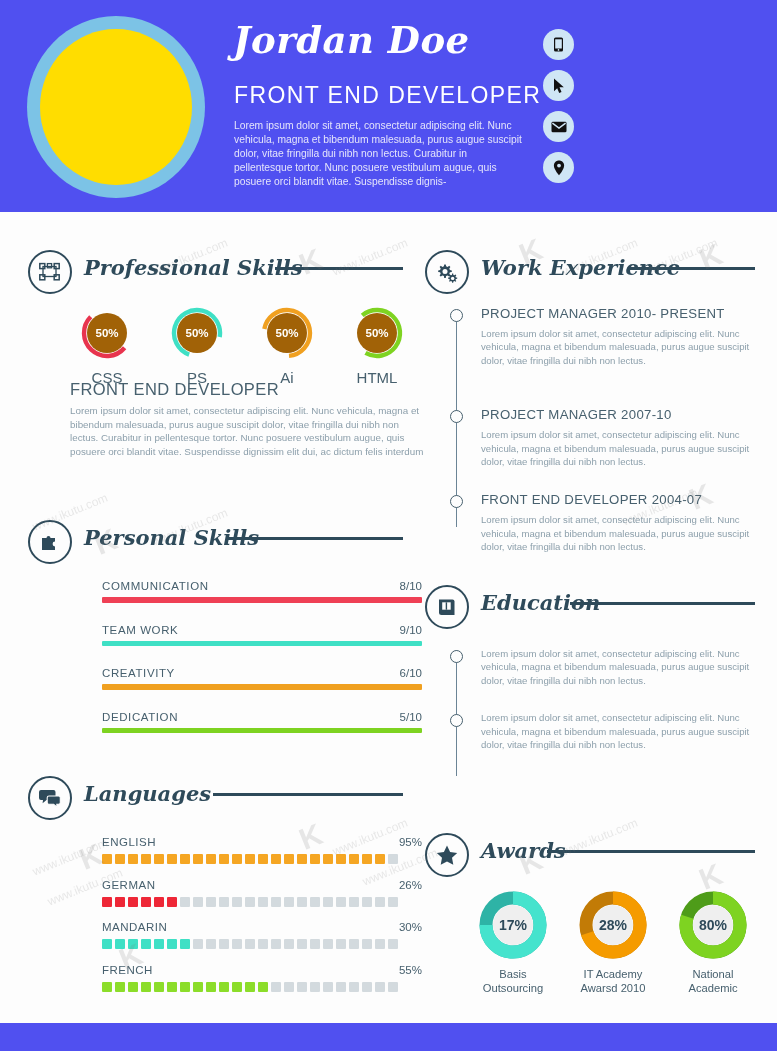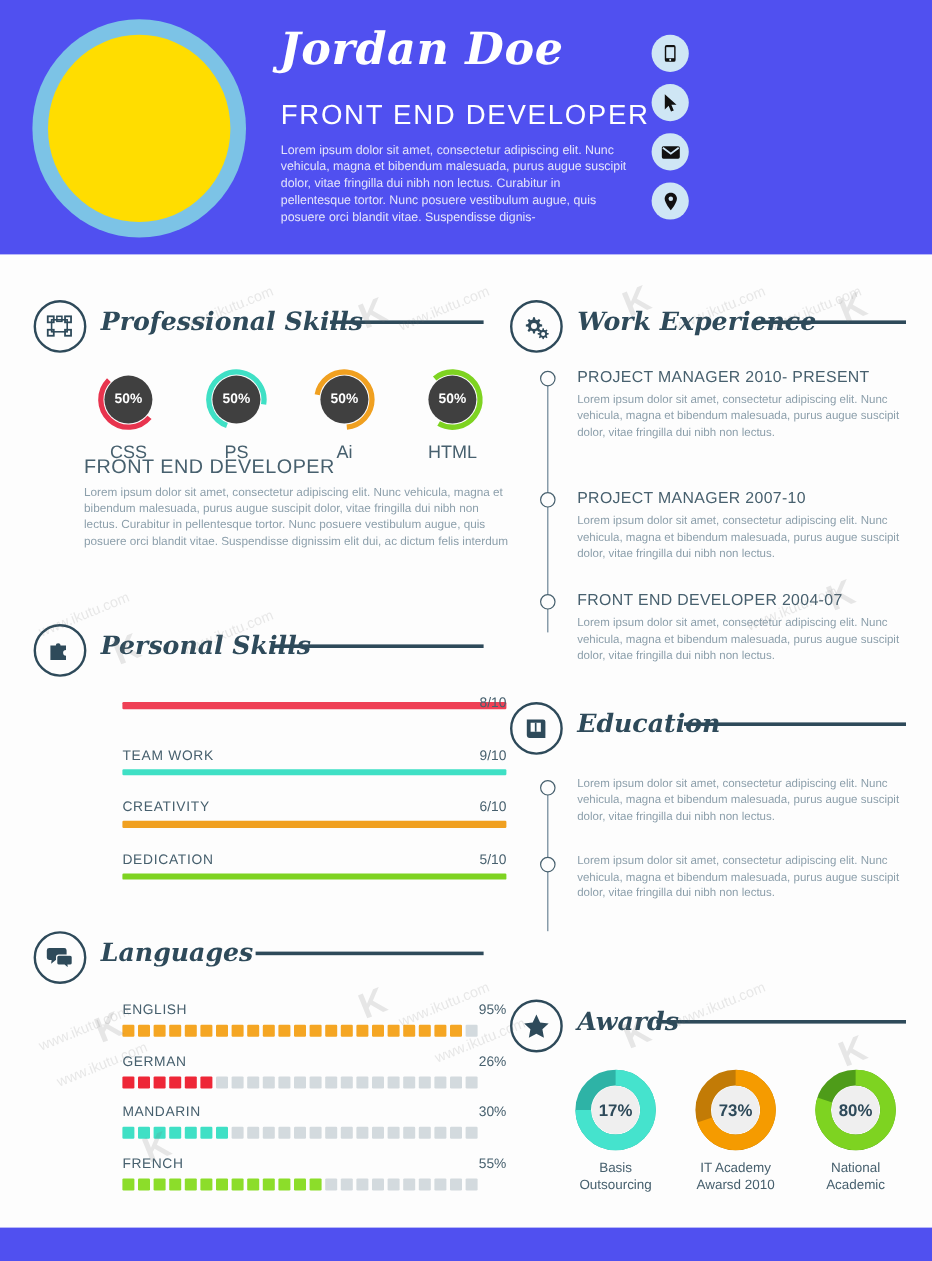--- a/index.html
+++ b/index.html
@@ -75,21 +75,21 @@
     position:absolute;height:2.5px;background:#2e4a5a;top:17px;
   }
 
   
   .pro-row{position:absolute;left:34px;top:56px;width:360px;display:flex;}
   .pro-item{width:90px;text-align:center;}
   .pro-ring{position:relative;width:54px;height:54px;margin:0 auto;}
   .pro-ring svg{position:absolute;left:0;top:0;}
   .pro-core{
     position:absolute;left:7px;top:7px;width:40px;height:40px;border-radius:50%;
-    background:#404040;color:#fff;font-size:11.5px;font-weight:bold;
+    background:#a16207;color:#fff;font-size:11.5px;font-weight:bold;
     display:flex;align-items:center;justify-content:center;
   }
   .pro-label{margin-top:9px;font-size:15px;color:#47606e;}
 
   .blk-title{
     position:absolute;left:42px;top:130px;
     font-size:16.5px;letter-spacing:.4px;color:#47606e;white-space:nowrap;
   }
   .blk-body{
     position:absolute;left:42px;top:154px;width:357px;
@@ -263,20 +263,21 @@
       <div class="sec-ic">
         <svg width="22" height="21" viewBox="0 0 22 21">
           <path d="M3 6 L7.5 6 A2 2 0 1 1 11.5 6 L16 6 L16 9.6 A2 2 0 1 0 16 14.4 L16 18 L3 18 Z" fill="#2e4a5a"></path>
         </svg>
       </div>
       <div class="sec-title">Personal Skills</div>
       <div class="sec-rule" style="left:200px;width:175px;"></div>
     </div>
     <div id="pskill-wrap">
         <div class="pskill" style="top: 60px;">
+          <div class="lab">COMMUNICATION</div>
           <div class="val">8/10</div>
           <div class="bar" style="background: rgb(239, 64, 85);"></div>
         </div>
         <div class="pskill" style="top: 103.5px;">
           <div class="lab">TEAM WORK</div>
           <div class="val">9/10</div>
           <div class="bar" style="background: rgb(63, 224, 197);"></div>
         </div>
         <div class="pskill" style="top: 147px;">
           <div class="lab">CREATIVITY</div>
@@ -507,21 +508,21 @@
           </div>
           <div class="aw-label" style="white-space: pre-line;">Basis
 Outsourcing</div>
         </div>
         <div class="aw-item">
           <div class="aw-ring">
             <svg width="68" height="68" viewBox="0 0 68 68">
               <circle cx="34" cy="34" r="27" fill="none" stroke="#c27b06" stroke-width="13"></circle>
               <path d="M 34 7 A 27 27 0 1 1 8.321474060030855 42.34345884812358" stroke="#f59b00" stroke-width="13" fill="none"></path>
             </svg>
-            <div class="aw-core">73%</div>
+            <div class="aw-core">28%</div>
           </div>
           <div class="aw-label" style="white-space: pre-line;">IT Academy
 Awarsd 2010</div>
         </div>
         <div class="aw-item">
           <div class="aw-ring">
             <svg width="68" height="68" viewBox="0 0 68 68">
               <circle cx="34" cy="34" r="27" fill="none" stroke="#4e9c19" stroke-width="13"></circle>
               <path d="M 34 7 A 27 27 0 1 1 8.321474060030855 25.65654115187641" stroke="#7ed321" stroke-width="13" fill="none"></path>
             </svg>

